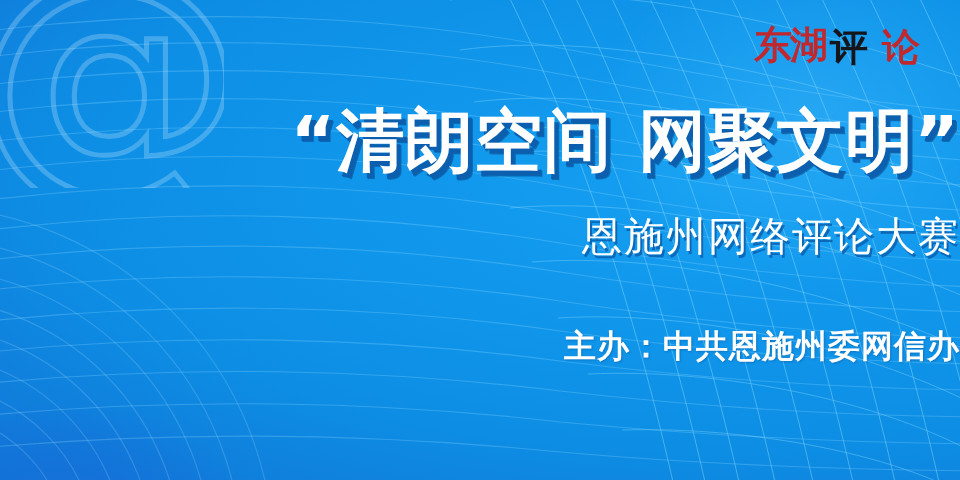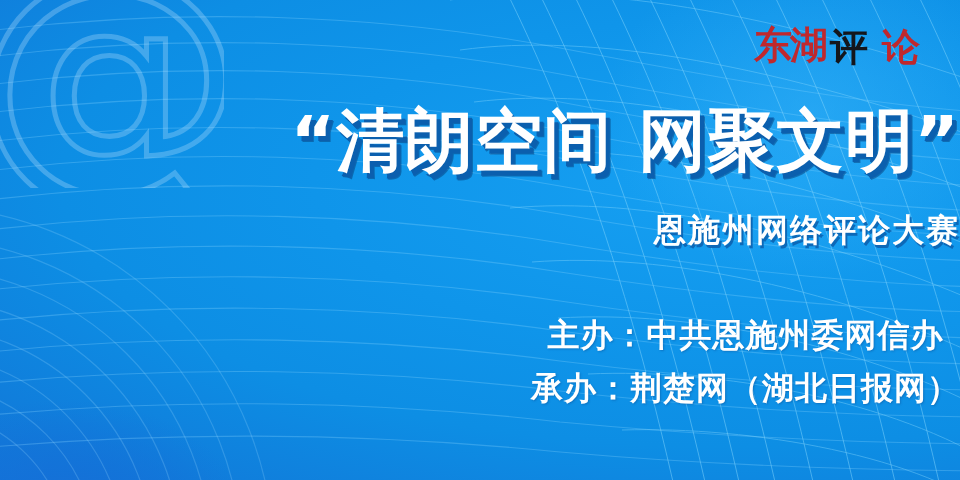--- a/index.html
+++ b/index.html
@@ -108,22 +108,22 @@
     color: #ffffff;
     white-space: nowrap;
     text-shadow:
       4px 5px 0 #0b5fae,
       5px 6px 0 rgba(8,70,130,0.55);
     font-family: "DejaVu Sans", "Liberation Sans", sans-serif;
   }
   .title .gap { display: inline-block; width: 26px; }
   .subtitle {
     margin-top: 22px;
-    font-size: 32px;
-    font-weight: 700;
+    font-size: 40px;
+    font-weight: 400;
     letter-spacing: 2px;
     color: #ffffff;
     white-space: nowrap;
     text-shadow: 2px 3px 0 rgba(11,95,174,0.85);
   }
   .org-block {
     margin-top: 56px;
     text-align: center;
   }
   .org-line {
@@ -222,17 +222,16 @@
   <div class="content">
 
     <div class="title">
       <span>“</span><span>清朗空间</span><span class="gap"></span><span>网聚文明</span><span>”</span>
     </div>
 
     <div class="subtitle">恩施州网络评论大赛</div>
 
     <div class="org-block">
       <div class="org-line">主办：中共恩施州委网信办</div>
-      <div class="org-line">承办：荆楚网（湖北日报网）</div>
     </div>
 
   </div>
 </div>
 
 </body></html>

